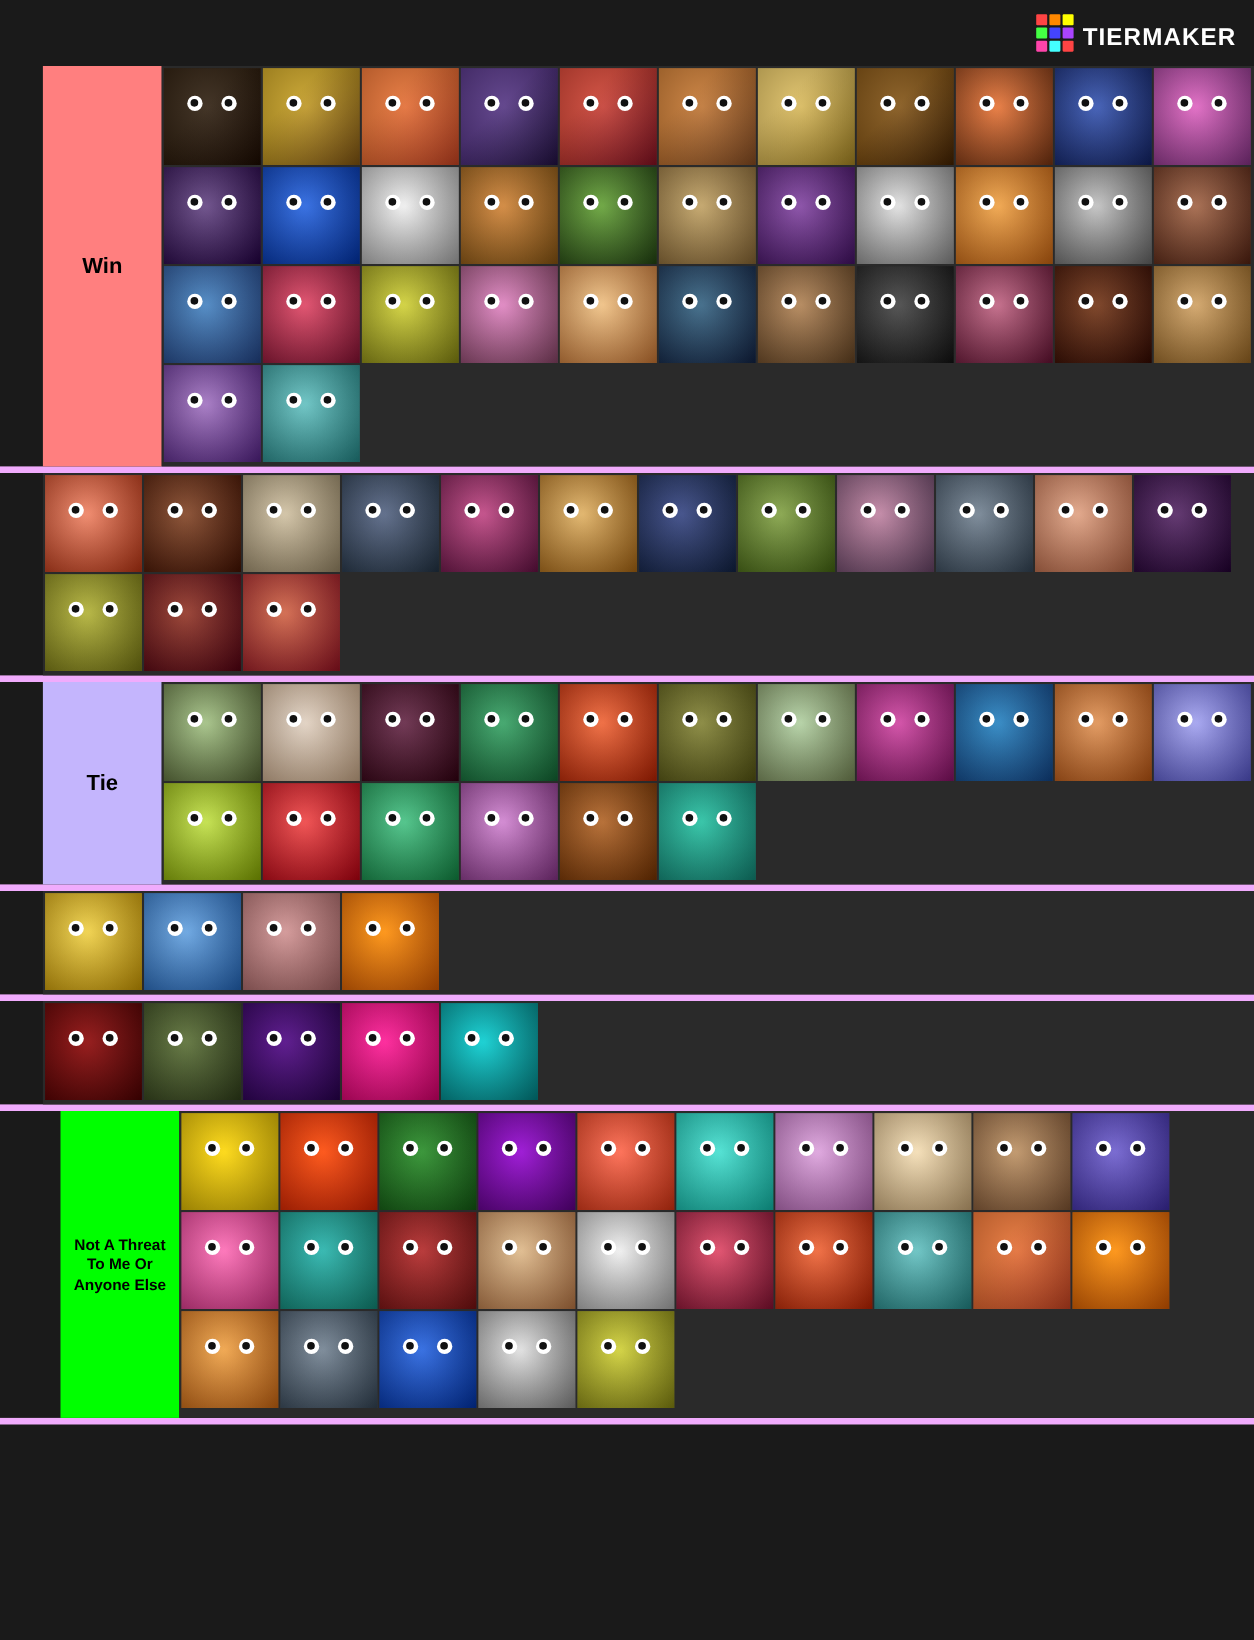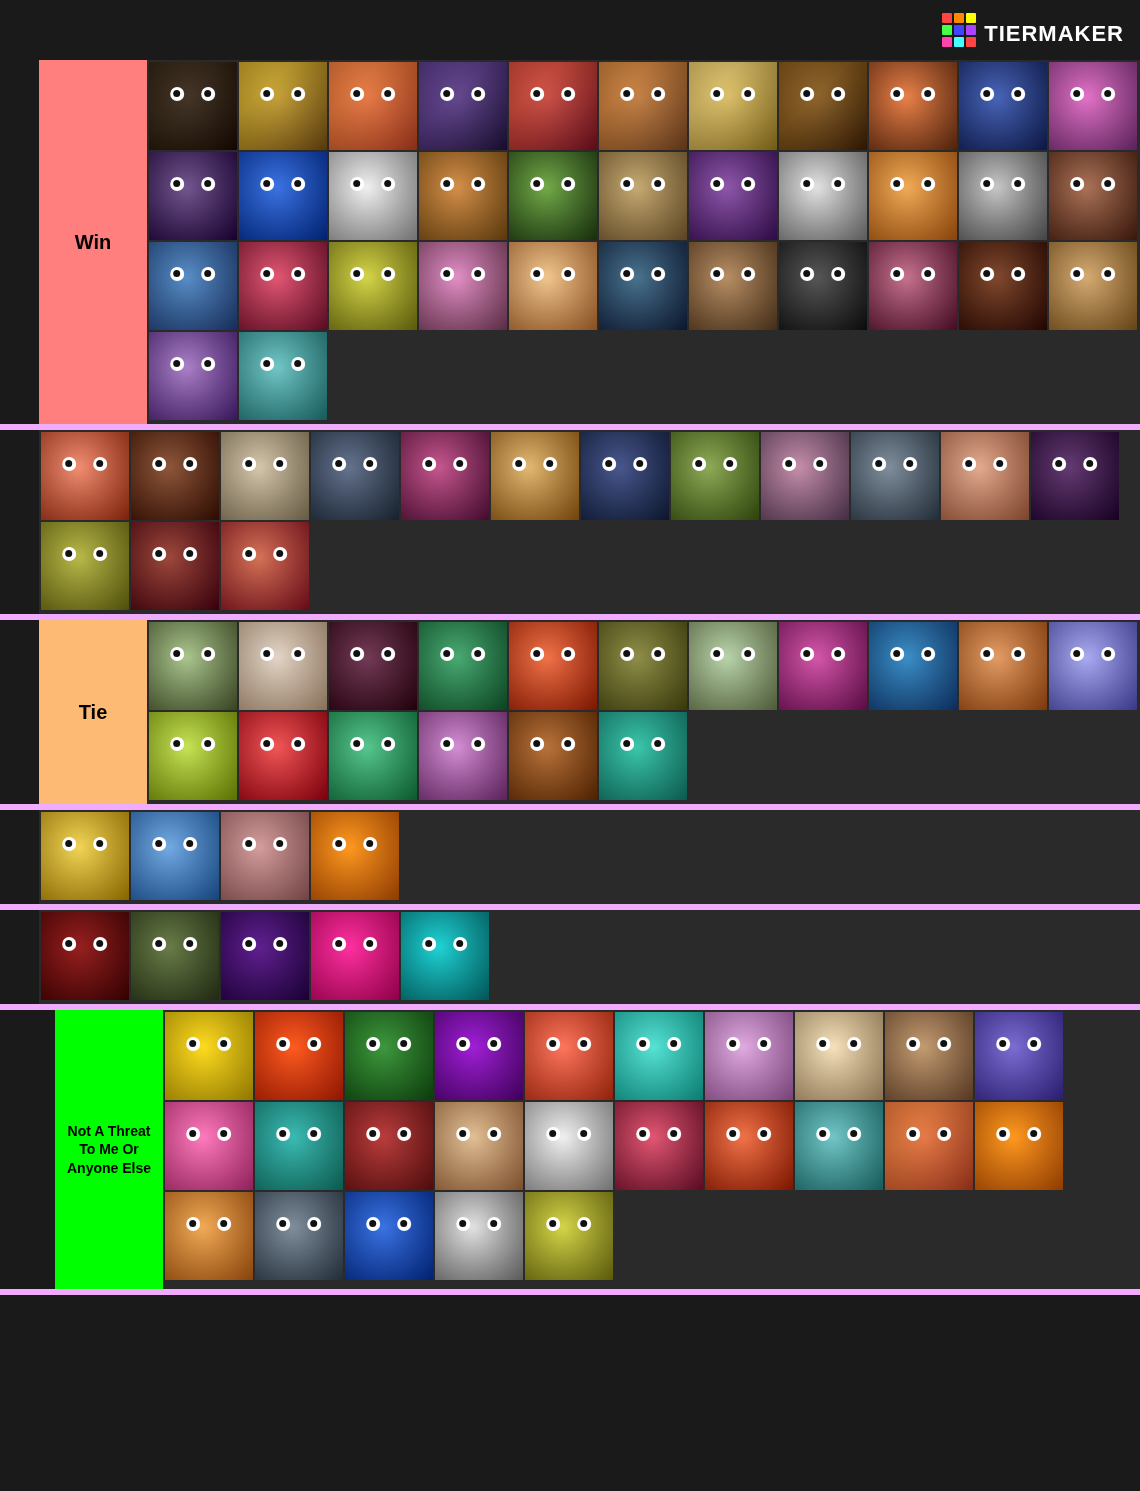--- a/index.html
+++ b/index.html
@@ -91,21 +91,21 @@
       font-size: 22px;
       font-weight: bold;
       color: #fff;
       letter-spacing: 1px;
       text-transform: uppercase;
     }
 
     
     .tier-win { background: #ff7f7f; }
     .tier-hard-win { background: #ffbf7f; }
-    .tier-tie { background: #fdba74; }
+    .tier-tie { background: #c4b5fd; }
     .tier-hard-lost { background: #bfff7f; }
     .tier-lose { background: #7fff7f; }
     .tier-not-a-threat { background: #00ff00; margin-left: 16px; }
 
     
     .c1  { background: linear-gradient(135deg, #2a1a0a 40%, #1a0a00 100%); }
     .c2  { background: linear-gradient(135deg, #c8a020 30%, #7a5010 100%); }
     .c3  { background: linear-gradient(135deg, #e87030 30%, #c04020 100%); }
     .c4  { background: linear-gradient(135deg, #503080 40%, #201040 100%); }
     .c5  { background: linear-gradient(135deg, #d04030 30%, #801020 100%); }

